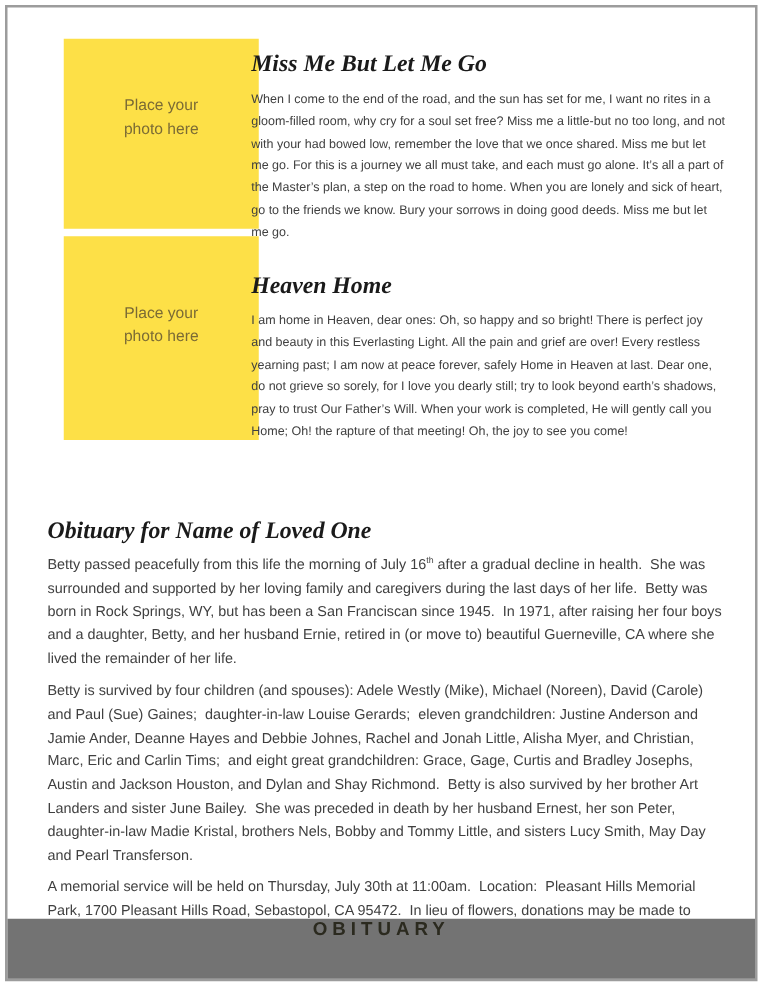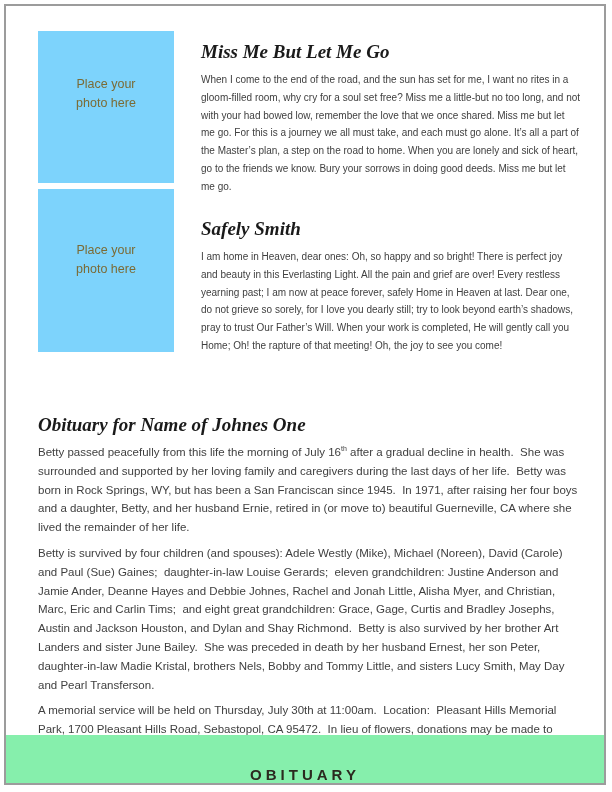--- a/index.html
+++ b/index.html
@@ -13,23 +13,23 @@
   .page {
     position: absolute;
     left: 4px; top: 4px;
     width: 602px; height: 781px;
     border: 2px solid #9c9c9c;
     background: #ffffff;
   }
 
   .photo-box {
     position: absolute;
-    left: 32px;
-    width: 136px;
-    background: #7dd3fc;
+    left: 45px;
+    width: 156px;
+    background: #fde047;
     color: #7b6b35;
     font-size: 12.5px;
     line-height: 19px;
     text-align: center;
   }
   .photo-box.box1 { top: 25px;  height: 152px; padding-top: 44px; }
   .photo-box.box2 { top: 183px; height: 163px; padding-top: 52px; }
 
   .poem {
     position: absolute;
@@ -73,23 +73,23 @@
   .obituary sup {
     font-size: 7px;
     vertical-align: super;
     line-height: 0;
   }
 
   .footer-bar {
     position: absolute;
     left: 0; bottom: 0;
     width: 100%; height: 48px;
-    background: #86efac;
+    background: #737373;
     display: flex;
-    align-items: flex-end;
+    align-items: flex-start;
     justify-content: center;
     margin-top: 36px;
   }
   .footer-label {
     font-size: 15px;
     font-weight: bold;
     letter-spacing: 4px;
     color: #2b2a1f;
   }
 </style>
@@ -107,26 +107,26 @@
     <div>Place your</div>
     <div>photo here</div>
   </div>
 
   <div class="poem poem1">
     <div class="section-title">Miss Me But Let Me Go</div>
     <div class="poem-text">When I come to the end of the road, and the sun has set for me, I want no rites in a gloom-filled room, why cry for a soul set free? Miss me a little-but no too long, and not with your had bowed low, remember the love that we once shared. Miss me but let me go. For this is a journey we all must take, and each must go alone. It’s all a part of the Master’s plan, a step on the road to home. When you are lonely and sick of heart, go to the friends we know. Bury your sorrows in doing good deeds. Miss me but let me go.</div>
   </div>
 
   <div class="poem poem2">
-    <div class="section-title">Safely Smith</div>
+    <div class="section-title">Heaven Home</div>
     <div class="poem-text">I am home in Heaven, dear ones: Oh, so happy and so bright! There is perfect joy and beauty in this Everlasting Light. All the pain and grief are over! Every restless yearning past; I am now at peace forever, safely Home in Heaven at last. Dear one, do not grieve so sorely, for I love you dearly still; try to look beyond earth’s shadows, pray to trust Our Father’s Will. When your work is completed, He will gently call you Home; Oh! the rapture of that meeting! Oh, the joy to see you come!</div>
   </div>
 
   <div class="obituary">
-    <div class="section-title">Obituary for Name of Johnes One</div>
+    <div class="section-title">Obituary for Name of Loved One</div>
     <p><span>Betty passed peacefully from this life the morning of July 16</span><sup>th</sup><span> after a gradual decline in health.  She was surrounded and supported by her loving family and caregivers during the last days of her life.  Betty was born in Rock Springs, WY, but has been a San Franciscan since 1945.  In 1971, after raising her four boys and a daughter, Betty, and her husband Ernie, retired in (or move to) beautiful Guerneville, CA where she lived the remainder of her life.</span></p>
     <p>Betty is survived by four children (and spouses): Adele Westly (Mike), Michael (Noreen), David (Carole) and Paul (Sue) Gaines;  daughter-in-law Louise Gerards;  eleven grandchildren: Justine Anderson and Jamie Ander, Deanne Hayes and Debbie Johnes, Rachel and Jonah Little, Alisha Myer, and Christian, Marc, Eric and Carlin Tims;  and eight great grandchildren: Grace, Gage, Curtis and Bradley Josephs, Austin and Jackson Houston, and Dylan and Shay Richmond.  Betty is also survived by her brother Art Landers and sister June Bailey.  She was preceded in death by her husband Ernest, her son Peter, daughter-in-law Madie Kristal, brothers Nels, Bobby and Tommy Little, and sisters Lucy Smith, May Day and Pearl Transferson.</p>
     <p>A memorial service will be held on Thursday, July 30th at 11:00am.  Location:  Pleasant Hills Memorial Park, 1700 Pleasant Hills Road, Sebastopol, CA 95472.  In lieu of flowers, donations may be made to (NAME and ADDRESS).</p>
   </div>
 
   <div class="footer-bar">
     <div class="footer-label">OBITUARY</div>
   </div>
 
 </div>

